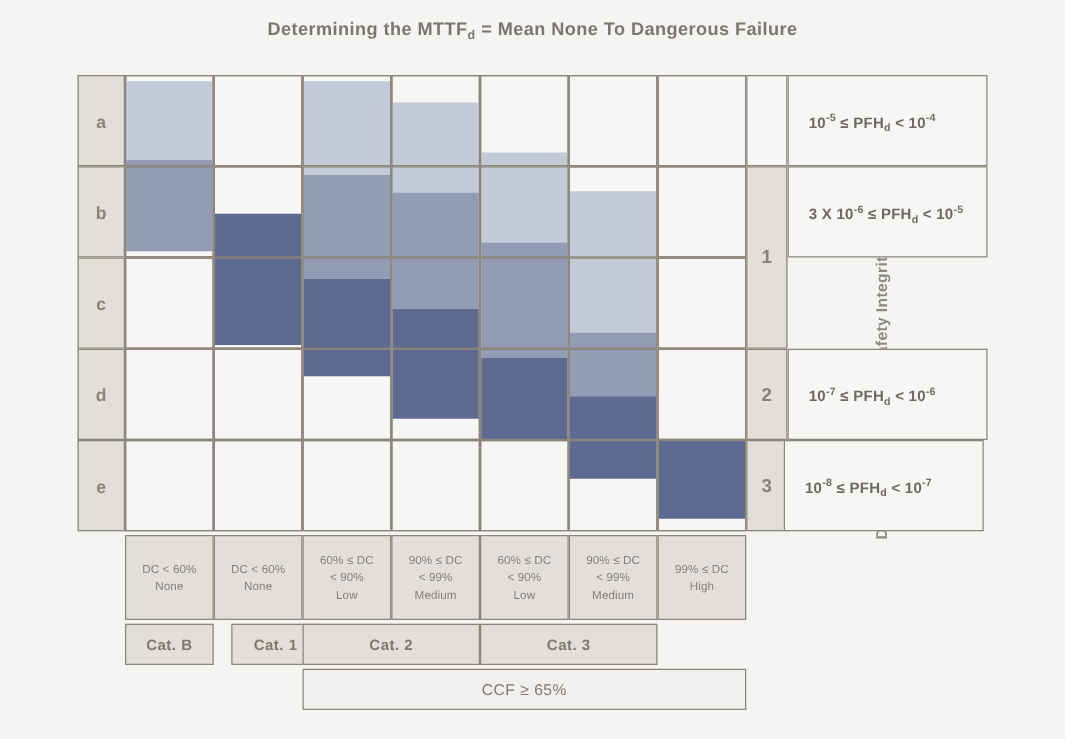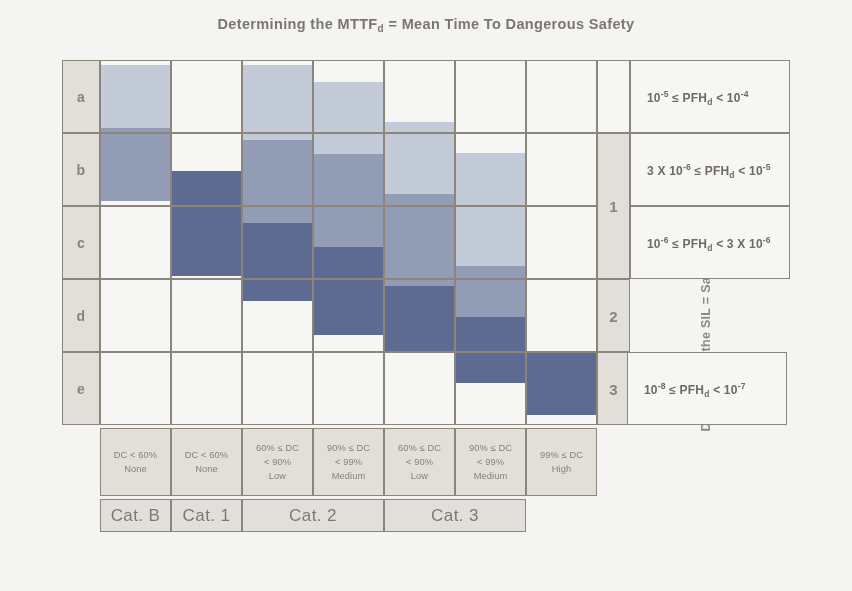--- a/index.html
+++ b/index.html
@@ -126,35 +126,35 @@
     transform: translateY(-50%);
     text-align: center;
     font-size: 9.3px;
     line-height: 14px;
     color: #85807a;
     letter-spacing: .1px;
   }
 
   
   .cat-cell { background: #e2dfda; }
-  .cat-cell .lbl { font-size: 17px; font-weight: normal; color: #7e786f; }
+  .cat-cell .lbl { font-size: 12px; font-weight: bold; color: #7e786f; }
   .ccf-cell { background: #f1f0ee; }
   .ccf-cell .lbl { font-size: 12.5px; font-weight: normal; color: #7e786f; }
 
   
   .bar {
     position: absolute;
     box-sizing: border-box;
   }
 </style>
 </head>
 <body>
 
 <div id="title">
-  <span>Determining the MTTF</span><sub>d</sub><span> = Mean Time To Dangerous Safety</span>
+  <span>Determining the MTTF</span><sub>d</sub><span> = Mean None To Dangerous Failure</span>
 </div>
 
 <div class="side-caption" id="caption-left">Determining the PL = Performance Level</div>
 <div class="side-caption" id="caption-right">Determining the SIL = Safety Integrity Level</div>
 
 <div id="frame">
     <div class="cell head pl-cell" style="left: 0px; top: 0px; width: 38px; height: 73px;">
       <div class="lbl">a</div>
     </div>
     <div class="cell head pl-cell" style="left: 0px; top: 73px; width: 38px; height: 73px;">
@@ -264,22 +264,22 @@
     </div>
     <div class="cell head sil-cell" style="left: 535px; top: 292px; width: 33px; height: 73px;">
       <div class="lbl">3</div>
     </div>
     <div class="cell pfh-cell" style="left: 568px; top: 0px; width: 160px; height: 73px;">
       <div class="pfh">10<sup>-5</sup> ≤ PFH<sub>d</sub> &lt; 10<sup>-4</sup></div>
     </div>
     <div class="cell pfh-cell" style="left: 568px; top: 73px; width: 160px; height: 73px;">
       <div class="pfh">3 X 10<sup>-6</sup> ≤ PFH<sub>d</sub> &lt; 10<sup>-5</sup></div>
     </div>
-    <div class="cell pfh-cell" style="left: 568px; top: 146px; width: 160px; height: 73px;">
-      <div class="pfh">10<sup>-6</sup> ≤ PFH<sub>d</sub> &lt; 3 X 10<sup>-6</sup></div>
+    <div class="cell pfh-cell" style="left: 568px; top: 219px; width: 160px; height: 73px;">
+      <div class="pfh">10<sup>-7</sup> ≤ PFH<sub>d</sub> &lt; 10<sup>-6</sup></div>
     </div>
     <div class="cell pfh-cell" style="left: 565px; top: 292px; width: 160px; height: 73px;">
       <div class="pfh">10<sup>-8</sup> ≤ PFH<sub>d</sub> &lt; 10<sup>-7</sup></div>
     </div>
     <div class="cell dc-cell" style="left: 38px; top: 368px; width: 71px; height: 68px;">
       <div class="dctext">DC &lt; 60%<br>None</div>
     </div>
     <div class="cell dc-cell" style="left: 109px; top: 368px; width: 71px; height: 68px;">
       <div class="dctext">DC &lt; 60%<br>None</div>
     </div>
@@ -294,22 +294,25 @@
     </div>
     <div class="cell dc-cell" style="left: 393px; top: 368px; width: 71px; height: 68px;">
       <div class="dctext">90% ≤ DC<br>&lt; 99%<br>Medium</div>
     </div>
     <div class="cell dc-cell" style="left: 464px; top: 368px; width: 71px; height: 68px;">
       <div class="dctext">99% ≤ DC<br>High</div>
     </div>
     <div class="cell cat-cell" style="left: 38px; top: 439px; width: 71px; height: 33px;">
       <div class="lbl">Cat. B</div>
     </div>
-    <div class="cell cat-cell" style="left: 109px; top: 439px; width: 71px; height: 33px;">
+    <div class="cell cat-cell" style="left: 123px; top: 439px; width: 71px; height: 33px;">
       <div class="lbl">Cat. 1</div>
     </div>
     <div class="cell cat-cell" style="left: 180px; top: 439px; width: 142px; height: 33px;">
       <div class="lbl">Cat. 2</div>
     </div>
     <div class="cell cat-cell" style="left: 322px; top: 439px; width: 142px; height: 33px;">
       <div class="lbl">Cat. 3</div>
     </div>
+    <div class="cell ccf-cell" style="left: 180px; top: 475px; width: 355px; height: 33px;">
+      <div class="lbl">CCF ≥ 65%</div>
+    </div>
   </div>
 
 </body></html>

